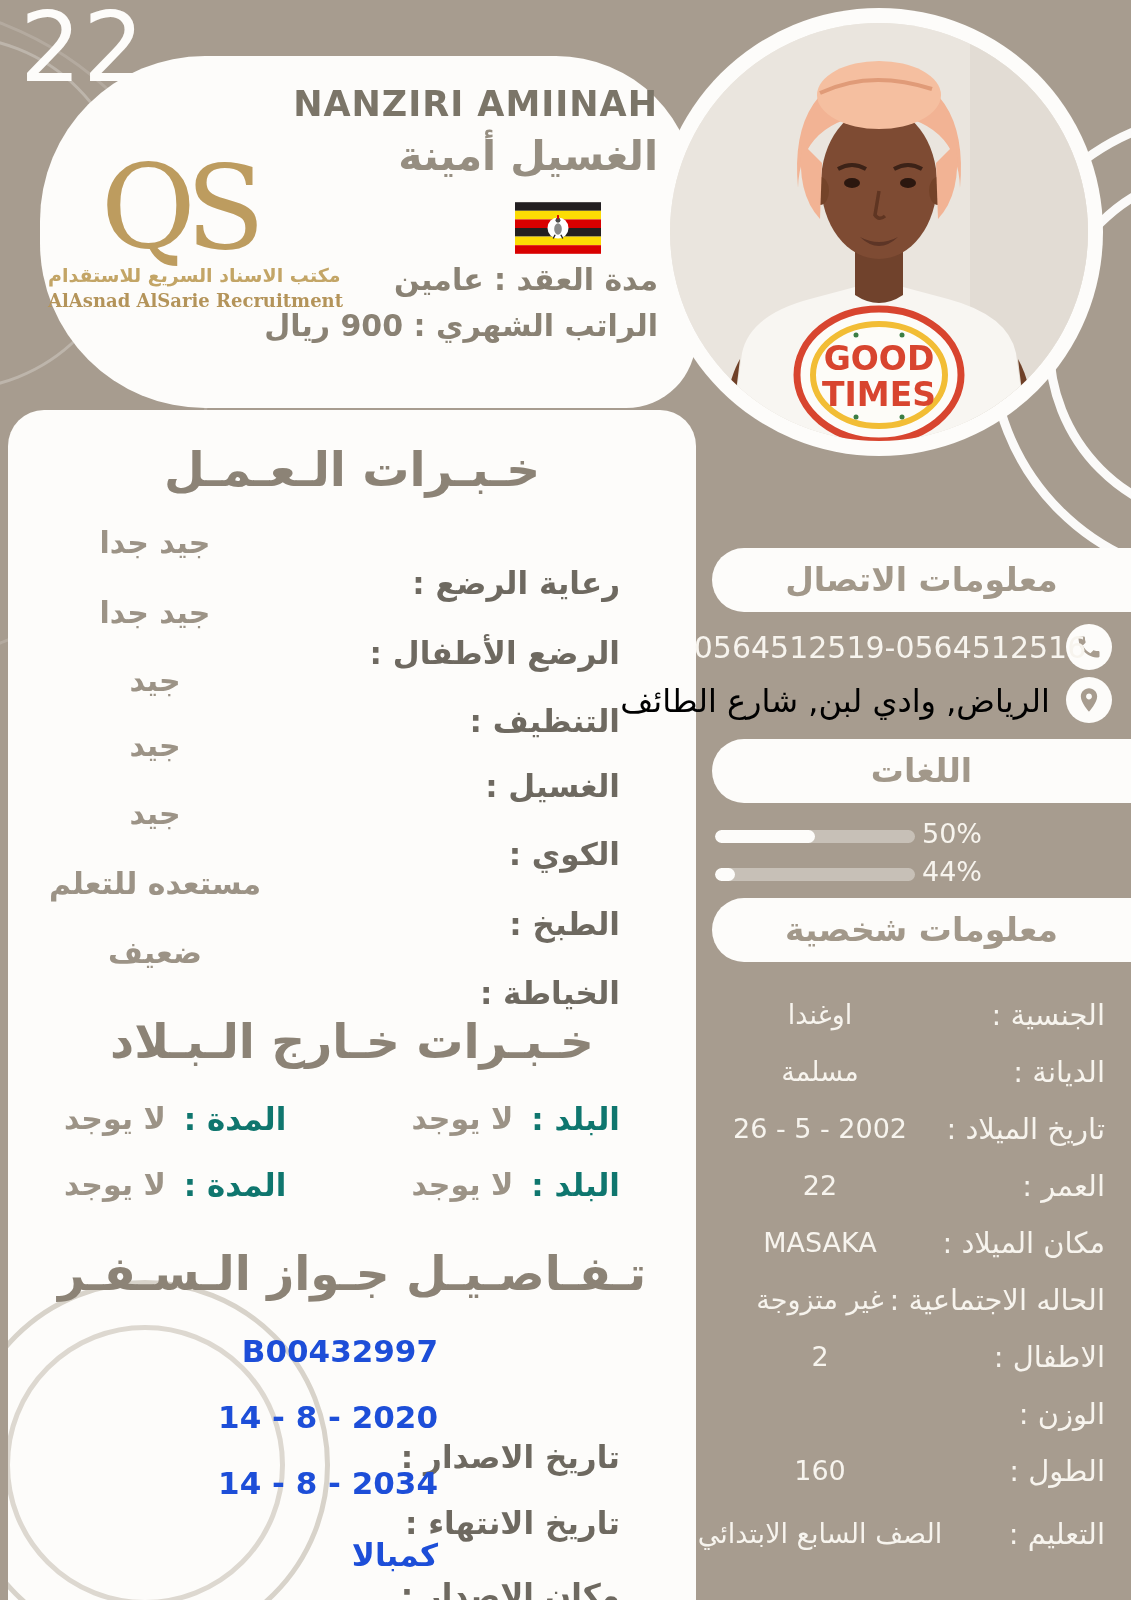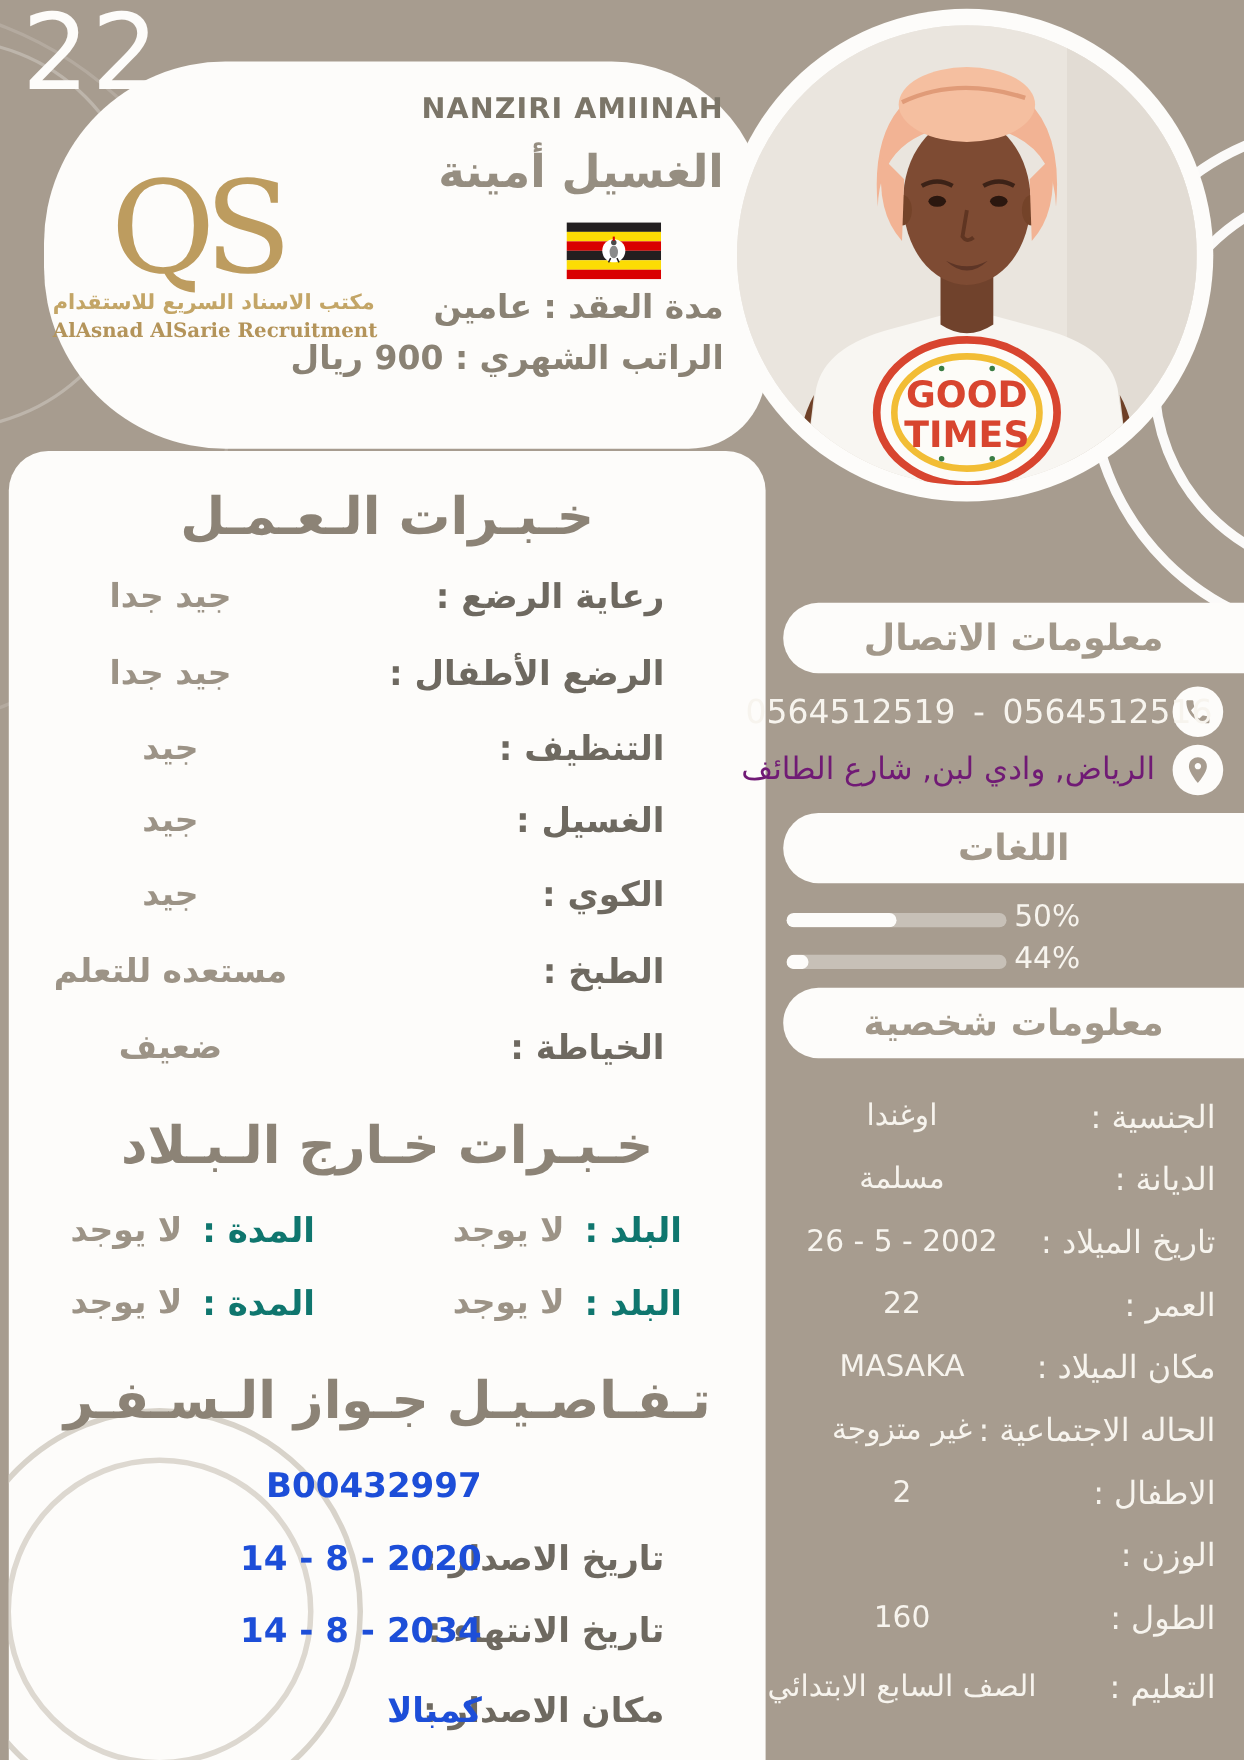--- a/index.html
+++ b/index.html
@@ -24,59 +24,59 @@
   .page-number{left:20px;top:-8px;font-size:96px;color:#fdfcfa;font-weight:500;letter-spacing:2px;z-index:4;}
 
   
   .header-card{left:40px;top:56px;width:656px;height:352px;background:#fdfcfa;
     border-radius:165px 140px 70px 165px;z-index:2;}
   .qs-mono{left:18px;top:82px;width:240px;height:140px;line-height:140px;text-align:center;
     font-family:"DejaVu Serif",serif;font-size:116px;color:#bd9c5f;letter-spacing:-10px;z-index:3;}
   .qs-org-ar{left:8px;top:208px;width:260px;text-align:center;font-size:19px;font-weight:bold;color:#c3a566;z-index:3;}
   .qs-org-en{left:8px;top:234px;width:260px;text-align:center;font-family:"DejaVu Serif",serif;
     font-size:18px;font-weight:bold;color:#b4945a;z-index:3;}
-  .name-en{left:210px;top:28px;width:408px;text-align:right;font-size:26px;font-weight:bold;
+  .name-en{left:210px;top:28px;width:408px;text-align:right;font-size:35px;font-weight:bold;
     color:#7b7568;letter-spacing:1px;z-index:3;}
   .name-ar{left:210px;top:76px;width:408px;text-align:right;font-size:41px;color:#968e81;
     direction:rtl;z-index:3;font-weight:bold;}
   .flag{left:475px;top:146px;width:86px;height:52px;z-index:3;}
   .contract-line1{left:240px;top:206px;width:378px;text-align:right;direction:rtl;
     font-size:30px;font-weight:bold;color:#8a8274;z-index:3;}
   .contract-line2{left:240px;top:252px;width:378px;text-align:right;direction:rtl;
     font-size:30px;font-weight:bold;color:#8a8274;z-index:3;}
 
   
   .photo-ring{left:655px;top:8px;width:448px;height:448px;background:#fdfcfa;border-radius:50%;z-index:3;}
   .photo-clip{position:absolute;left:15px;top:15px;width:418px;height:418px;border-radius:50%;overflow:hidden;background:#eae5de;}
 
   
   .main-card{left:8px;top:410px;width:688px;height:1190px;background:#fdfcfa;
     border-radius:36px 36px 0 0;z-index:2;overflow:hidden;}
   .sec-title{position:absolute;left:0;width:100%;text-align:center;direction:rtl;
     font-size:47px;font-weight:bold;color:#8c8376;}
   .crow{position:absolute;left:0;width:100%;height:46px;line-height:46px;}
-  .clabel{position:absolute;right:92px;direction:rtl;font-size:31px;font-weight:bold;color:#6e6960;white-space:nowrap;}
+  .clabel{position:absolute;right:76px;direction:rtl;font-size:31px;font-weight:bold;color:#6e6960;white-space:nowrap;margin-top:40px;}
   .cvalue{position:absolute;left:14px;width:266px;text-align:center;direction:rtl;
     font-size:30px;color:#9c9386;font-weight:bold;white-space:nowrap;}
   .pvalue{position:absolute;left:90px;width:340px;text-align:right;direction:ltr;
     font-size:31px;color:#1d4ed8;font-weight:bold;white-space:nowrap;}
   .agroup-r{position:absolute;right:76px;display:flex;direction:rtl;gap:18px;white-space:nowrap;}
   .agroup-l{position:absolute;left:56px;display:flex;direction:rtl;gap:18px;white-space:nowrap;}
   .agroup-r .lab,.agroup-l .lab{font-size:31px;font-weight:bold;color:#0f766e;}
   .agroup-r .val,.agroup-l .val{font-size:30px;font-weight:bold;color:#9c9386;}
 
   
   .pill{left:712px;width:419px;height:64px;background:#fdfcfa;border-radius:32px 0 0 32px;
     z-index:2;text-align:center;line-height:64px;font-size:33px;font-weight:bold;color:#a2988a;direction:rtl;}
   .icon-circle{position:absolute;width:46px;height:46px;border-radius:50%;background:#fdfcfa;z-index:2;}
   .icon-circle svg{position:absolute;left:9px;top:9px;width:28px;height:28px;fill:#a79c8f;}
   .phones{left:730px;top:630px;width:320px;display:flex;direction:ltr;justify-content:center;
-    gap:16px;font-size:30px;color:#f7f4ee;white-space:nowrap;z-index:2;}
-  .address{left:720px;top:682px;width:330px;text-align:center;direction:rtl;font-size:28px;
-    color:#701a75;white-space:nowrap;z-index:2;}
+    font-size:30px;color:#f7f4ee;white-space:nowrap;z-index:2;}
+  .address{left:720px;top:682px;width:330px;text-align:center;direction:rtl;font-size:32px;
+    color:#000000;white-space:nowrap;z-index:2;}
   .lang-pct{position:absolute;left:922px;width:60px;direction:ltr;font-size:27px;color:#f7f4ee;}
   .lang-bar{position:absolute;left:715px;width:200px;height:13px;border-radius:7px;
     background:rgba(253,252,250,.38);overflow:hidden;}
   .lang-fill{height:13px;border-radius:7px;background:#fdfcfa;}
   .prow{position:absolute;left:690px;width:441px;height:48px;line-height:48px;}
   .plabel{position:absolute;right:26px;direction:rtl;font-size:29px;color:#f7f4ee;white-space:nowrap;}
   .pval{position:absolute;left:0px;width:260px;text-align:center;font-size:27px;color:#f7f4ee;white-space:nowrap;}
 </style>
 </head>
 <body>

